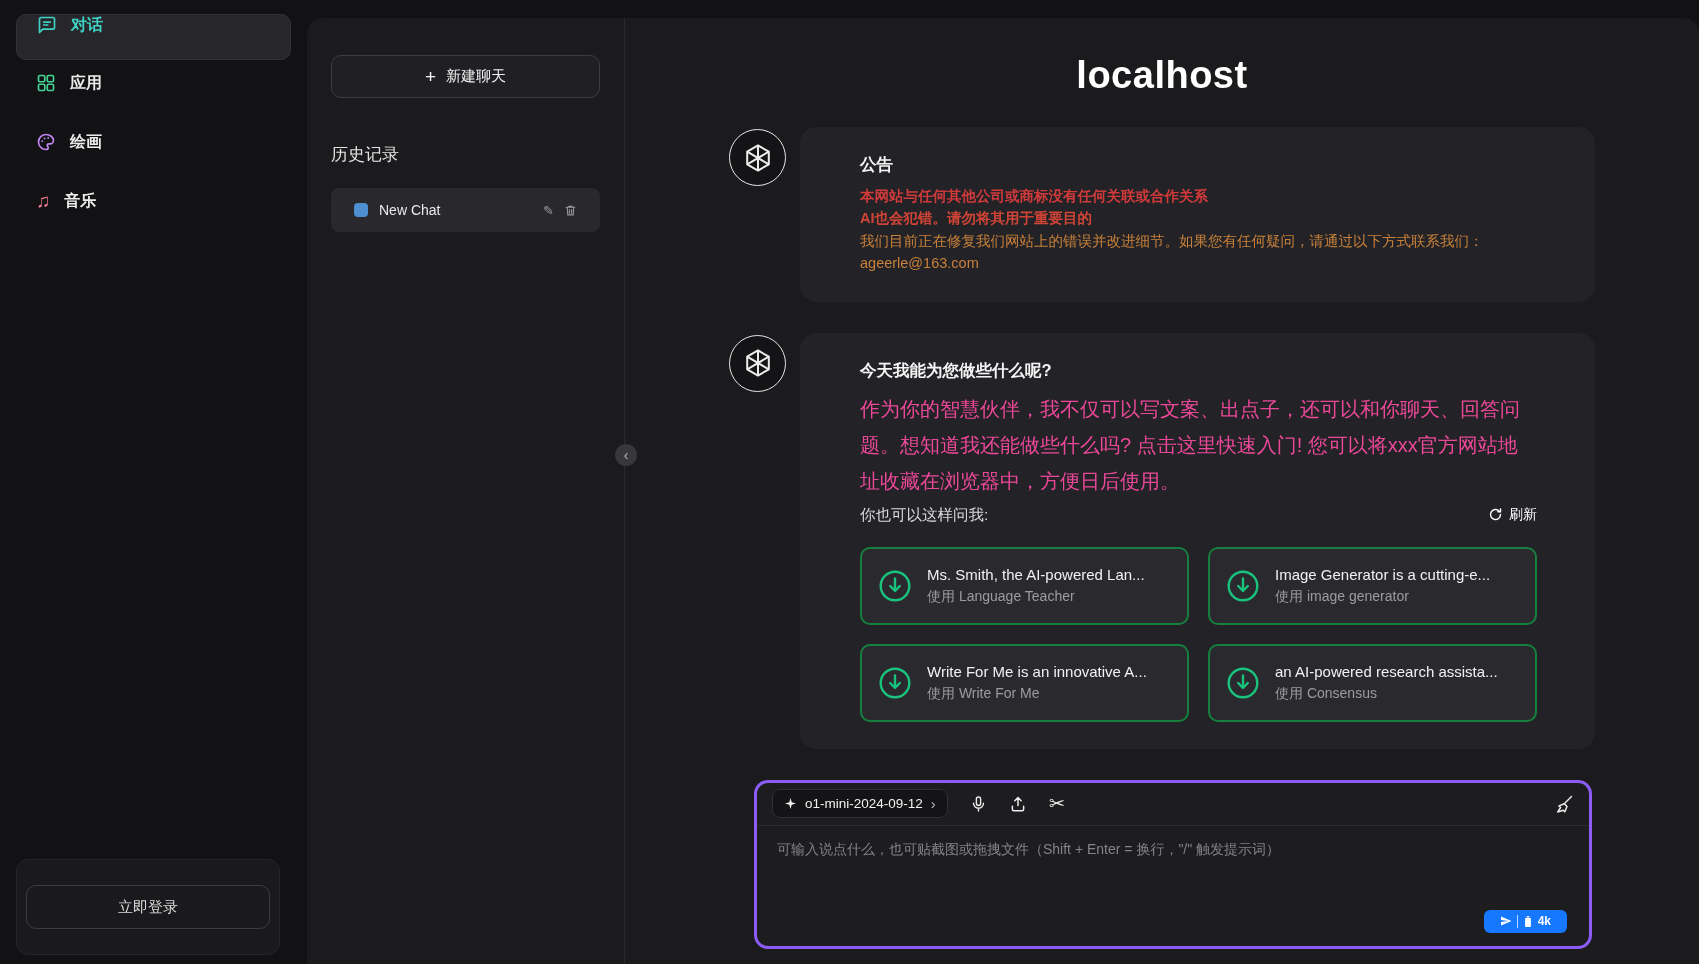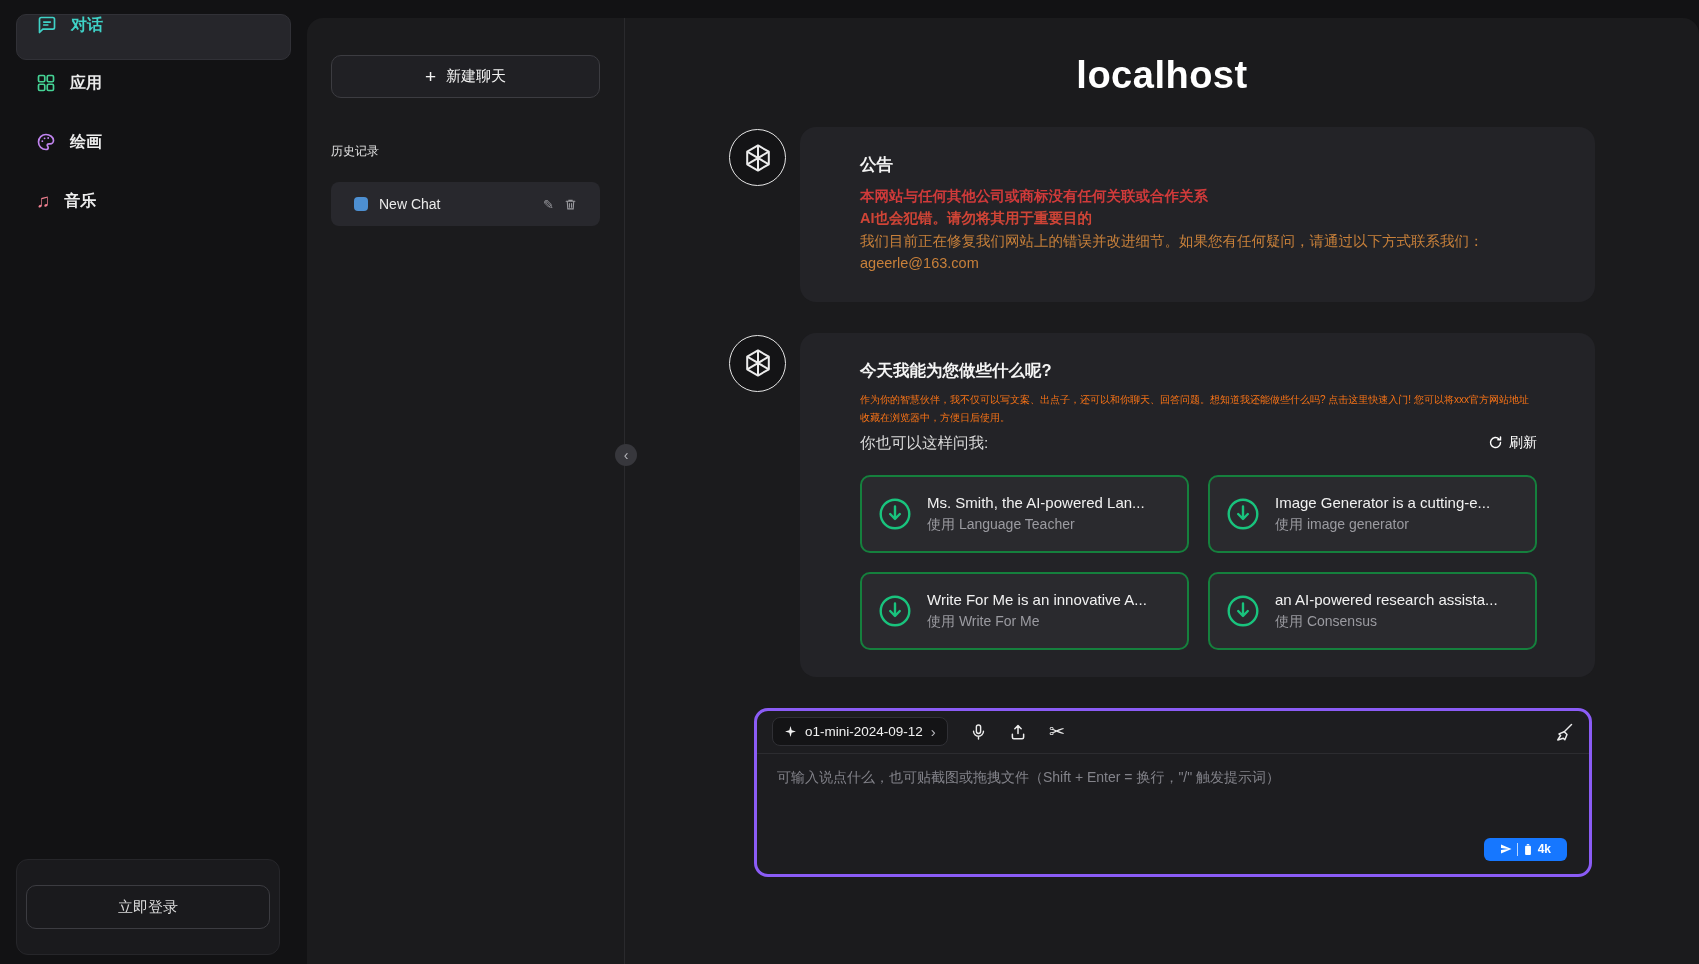--- a/index.html
+++ b/index.html
@@ -44,21 +44,21 @@
 
   
   .chat-list { width:318px; border-right:1px solid #2a2a2d; padding:37px 24px; position:relative; }
   .new-chat-btn {
     width:100%; height:43px; background:#202024; border:1px solid #3c3c41;
     border-radius:10px; color:#f2f2f2; font-size:15px; cursor:pointer;
     display:flex; align-items:center; justify-content:center; gap:10px;
     font-family:inherit;
   }
   .plus-glyph { font-size:19px; font-weight:400; color:#f2f2f2; }
-  .history-title { margin-top:45px; font-size:12px; color:#e3e3e3; }
+  .history-title { margin-top:45px; font-size:17px; color:#e3e3e3; }
   .chat-item {
     margin-top:22px; height:44px; background:#28282d; border-radius:8px;
     display:flex; align-items:center; gap:11px; padding:0 23px; cursor:pointer;
   }
   .chat-item-dot { width:14px; height:14px; border-radius:4px; background:#4d8fd1; flex:none; }
   .chat-item-title { flex:1; font-size:14px; color:#eaeaea; }
   .chat-item-actions { display:flex; align-items:center; gap:10px; color:#9a9a9f; }
   .chat-item-actions .glyph { font-size:13px; cursor:pointer; }
 
   .collapse-btn {
@@ -79,21 +79,21 @@
     border:1.5px solid #e6e6e6; background:#141416;
     display:flex; align-items:center; justify-content:center; margin-top:2px;
   }
   .msg-card { flex:1; background:#232327; border-radius:16px; padding:27px 58px 27px 60px; }
   .msg-heading { font-size:16.5px; font-weight:700; color:#f4f4f4; margin-bottom:9px; }
   .ann-red-1 { color:#d03a3a; font-weight:700; font-size:14.5px; line-height:1.55; }
   .ann-red-2 { color:#cf4436; font-weight:700; font-size:14.5px; line-height:1.55; }
   .ann-orange { color:#c8803a; font-size:14.5px; line-height:1.55; }
   .ann-email { color:#c8803a; font-size:14.5px; line-height:1.55; cursor:pointer; }
 
-  .welcome-body { font-size:10px; color:#f97316; line-height:1.8; }
+  .welcome-body { font-size:20px; color:#ec4899; line-height:1.8; }
   .hint-row { display:flex; align-items:center; justify-content:space-between; margin-top:2px; }
   .hint-text { font-size:15.5px; color:#d9d9d9; line-height:1.8; }
   .refresh-btn { display:flex; align-items:center; gap:6px; color:#ffffff; font-size:14px; cursor:pointer; }
 
   .suggestion-grid { display:grid; grid-template-columns:1fr 1fr; gap:19px; margin-top:18px; }
   .s-card {
     display:flex; align-items:center; gap:15px; height:78px;
     background:#2a2a2e; border:2px solid #15803d; border-radius:10px;
     padding:0 16px; cursor:pointer; overflow:hidden;
   }

